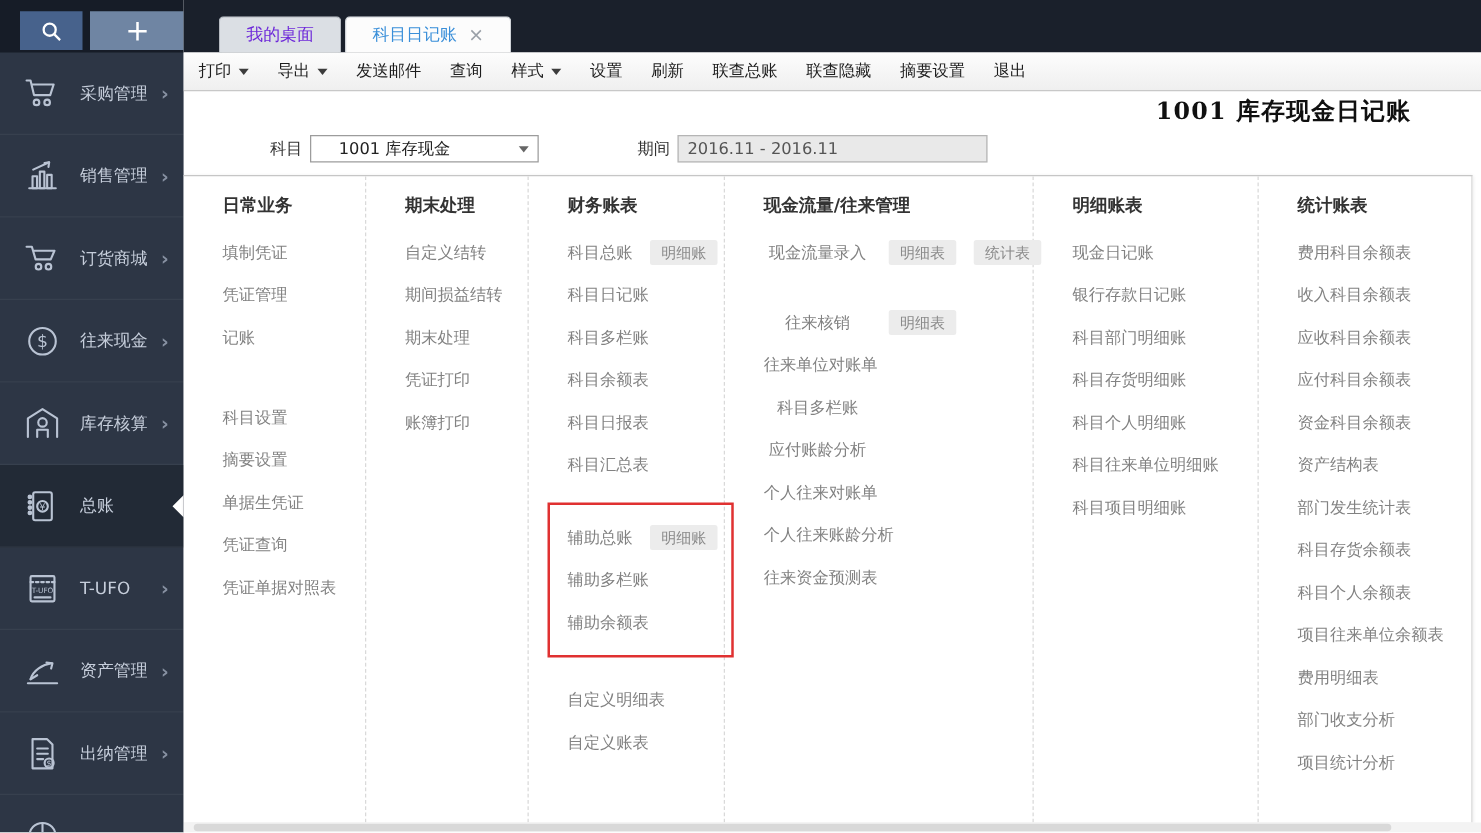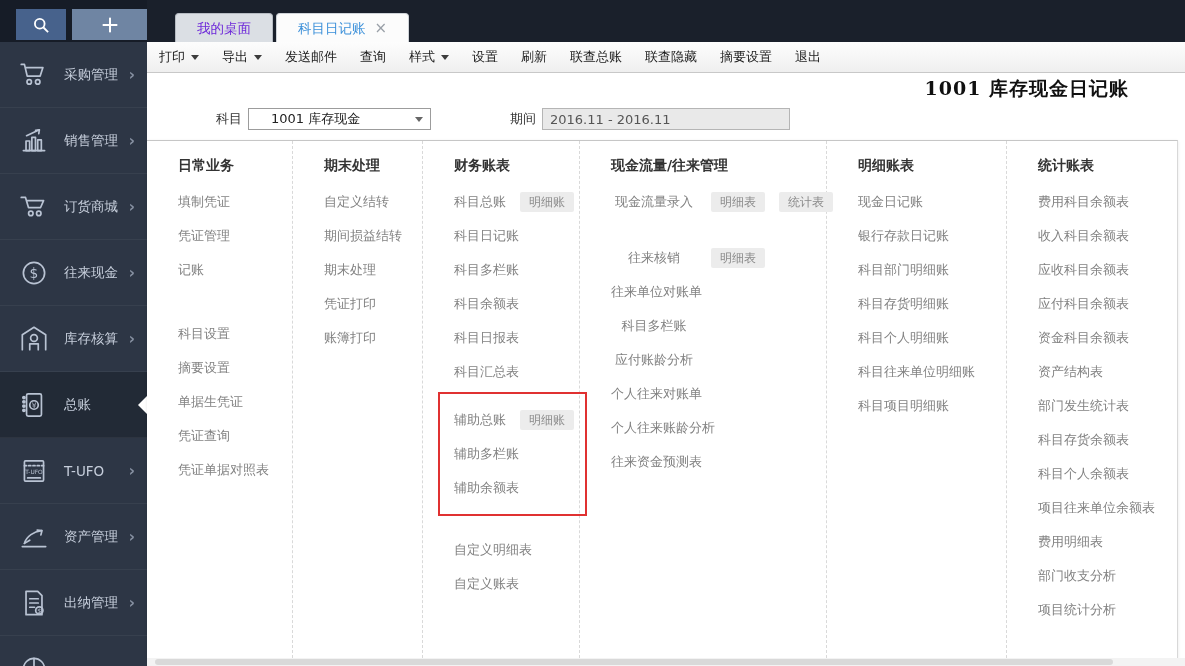--- a/index.html
+++ b/index.html
@@ -339,21 +339,21 @@
           <div class="menu-item">
             <span class="mi-label">科目余额表</span>
           </div>
           <div class="menu-item">
             <span class="mi-label">科目日报表</span>
           </div>
           <div class="menu-item">
             <span class="mi-label">科目汇总表</span>
           </div>
         </div>
-        <div class="group hl" style="margin-top: 3px;">
+        <div class="group hl" style="margin-top: 13px;">
           <div class="menu-item">
             <span class="mi-label">辅助总账</span>
             <span class="badge">明细账</span>
           </div>
           <div class="menu-item">
             <span class="mi-label">辅助多栏账</span>
           </div>
           <div class="menu-item">
             <span class="mi-label">辅助余额表</span>
           </div>

